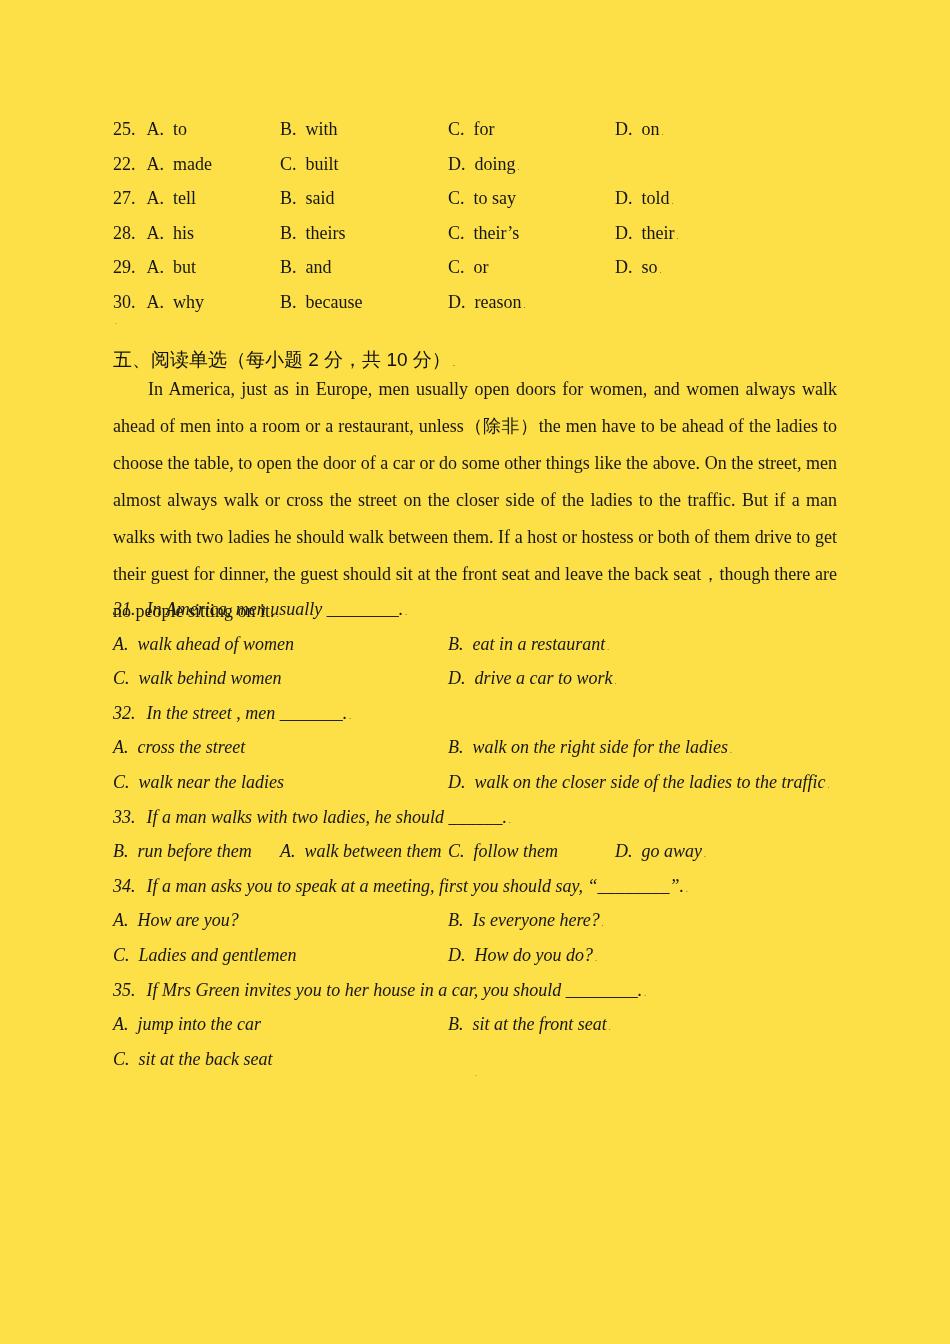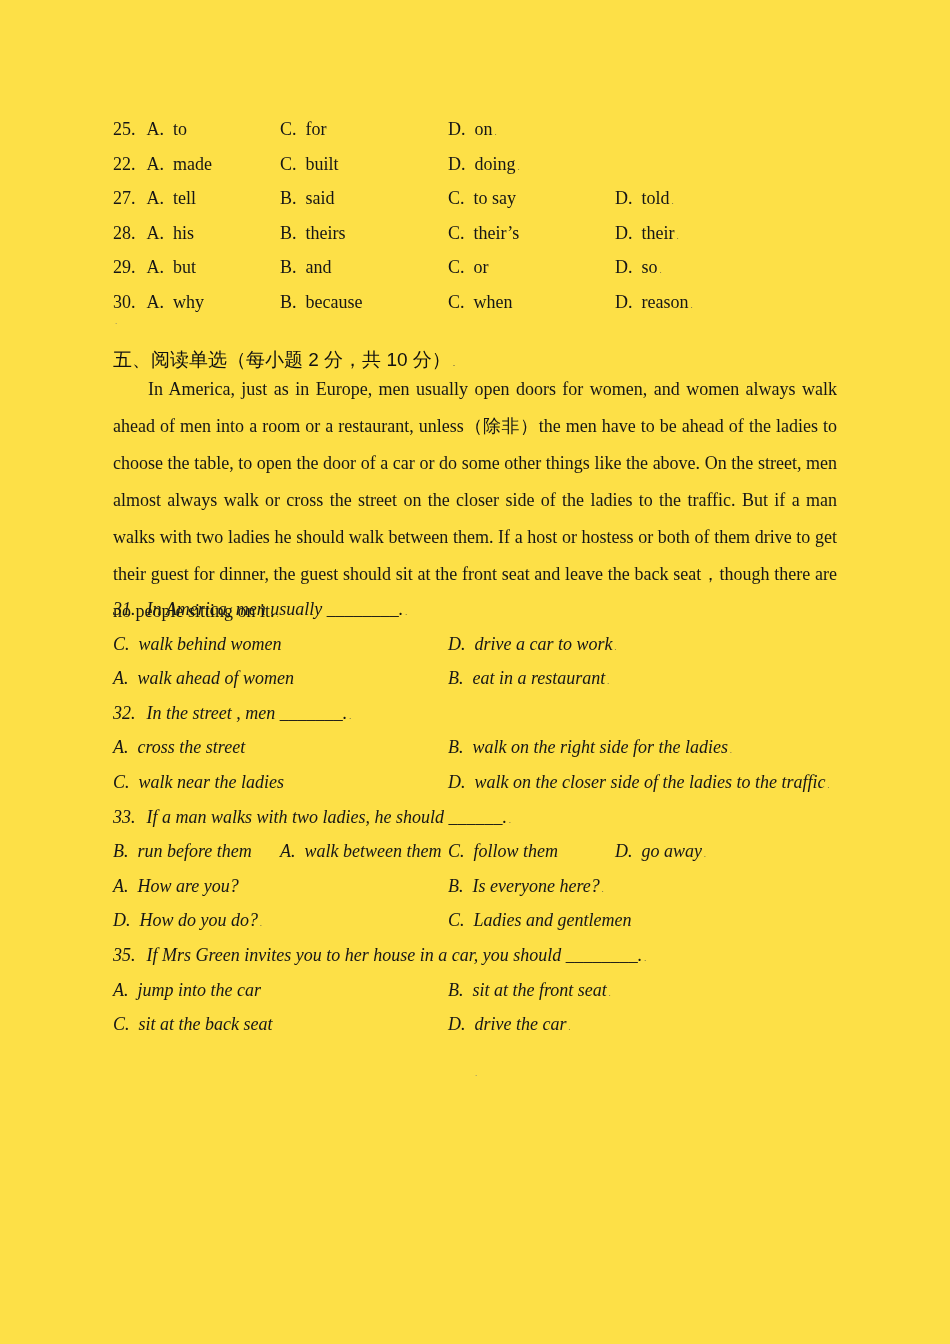--- a/index.html
+++ b/index.html
@@ -80,20 +80,21 @@
 </style>
 </head>
 <body>
 
 <div class="page">
 
   <div class="cloze">
 
     <div class="row4">
       <span class="cell"><span class="num">25.</span><span class="lbl">A.</span><span>to</span></span>
+      <span class="cell"><span class="lbl">B.</span><span>with</span></span>
       <span class="cell"><span class="lbl">C.</span><span>for</span></span>
       <span class="cell"><span class="lbl">D.</span><span>on</span><span class="pmark">.</span></span>
     </div>
 
     <div class="row4">
       <span class="cell"><span class="num">22.</span><span class="lbl">A.</span><span>made</span></span>
       <span class="cell"><span class="lbl">C.</span><span>built</span></span>
       <span class="cell"><span class="lbl">D.</span><span>doing</span><span class="pmark">.</span></span>
     </div>
 
@@ -114,77 +115,76 @@
     <div class="row4">
       <span class="cell"><span class="num">29.</span><span class="lbl">A.</span><span>but</span></span>
       <span class="cell"><span class="lbl">B.</span><span>and</span></span>
       <span class="cell"><span class="lbl">C.</span><span>or</span></span>
       <span class="cell"><span class="lbl">D.</span><span>so</span><span class="pmark">.</span></span>
     </div>
 
     <div class="row4">
       <span class="cell"><span class="num">30.</span><span class="lbl">A.</span><span>why</span></span>
       <span class="cell"><span class="lbl">B.</span><span>because</span></span>
-      <span class="cell"><span class="lbl">C.</span><span>when</span></span>
       <span class="cell"><span class="lbl">D.</span><span>reason</span><span class="pmark">.</span></span>
     </div>
   </div>
 
   <span class="floating-mark" style="left:115px; top:316px;">.</span>
 
   <div class="section-title"><span>五、阅读单选（每小题 2 分，共 10 分）</span><span class="pmark">.</span></div>
 
   <div class="passage"><span>In America, just as in Europe, men usually open doors for women, and women always walk ahead of men into a room or a restaurant, unless（除非）the men have to be ahead of the ladies to choose the table, to open the door of a car or do some other things like the above. On the street, men almost always walk or cross the street on the closer side of the ladies to the traffic. But if a man walks with two ladies he should walk between them. If a host or hostess or both of them drive to get their guest for dinner, the guest should sit at the front seat and leave the back seat，though there are no people sitting on it.</span><span class="pmark">.</span></div>
 
   <div class="questions">
 
     <div class="qline"><span class="num">31.</span><span>In America, men usually ________.</span><span class="pmark">.</span></div>
     <div class="row2">
+      <span class="cell"><span class="lbl">A.</span><span>walk ahead of women</span></span>
+      <span class="cell"><span class="lbl">B.</span><span>eat in a restaurant</span><span class="pmark">.</span></span>
+    </div>
+    <div class="row2">
       <span class="cell"><span class="lbl">C.</span><span>walk behind women</span></span>
       <span class="cell"><span class="lbl">D.</span><span>drive a car to work</span><span class="pmark">.</span></span>
-    </div>
-    <div class="row2">
-      <span class="cell"><span class="lbl">A.</span><span>walk ahead of women</span></span>
-      <span class="cell"><span class="lbl">B.</span><span>eat in a restaurant</span><span class="pmark">.</span></span>
     </div>
 
     <div class="qline"><span class="num">32.</span><span>In the street , men _______.</span><span class="pmark">.</span></div>
     <div class="row2">
       <span class="cell"><span class="lbl">A.</span><span>cross the street</span></span>
       <span class="cell"><span class="lbl">B.</span><span>walk on the right side for the ladies</span><span class="pmark">.</span></span>
     </div>
     <div class="row2">
       <span class="cell"><span class="lbl">C.</span><span>walk near the ladies</span></span>
       <span class="cell"><span class="lbl">D.</span><span>walk on the closer side of the ladies to the traffic</span><span class="pmark">.</span></span>
     </div>
 
     <div class="qline"><span class="num">33.</span><span>If a man walks with two ladies, he should ______.</span><span class="pmark">.</span></div>
     <div class="row4">
       <span class="cell"><span class="lbl">B.</span><span>run before them</span></span>
       <span class="cell"><span class="lbl">A.</span><span>walk between them</span></span>
       <span class="cell"><span class="lbl">C.</span><span>follow them</span></span>
       <span class="cell"><span class="lbl">D.</span><span>go away</span><span class="pmark">.</span></span>
     </div>
 
+    <div class="qline"><span class="num">34.</span><span>If a man asks you to speak at a meeting, first you should say, “________”.</span><span class="pmark">.</span></div>
     <div class="row2">
       <span class="cell"><span class="lbl">A.</span><span>How are you?</span></span>
       <span class="cell"><span class="lbl">B.</span><span>Is everyone here?</span><span class="pmark">.</span></span>
     </div>
     <div class="row2">
+      <span class="cell"><span class="lbl">C.</span><span>Ladies and gentlemen</span></span>
       <span class="cell"><span class="lbl">D.</span><span>How do you do?</span><span class="pmark">.</span></span>
-      <span class="cell"><span class="lbl">C.</span><span>Ladies and gentlemen</span></span>
     </div>
 
     <div class="qline"><span class="num">35.</span><span>If Mrs Green invites you to her house in a car, you should ________.</span><span class="pmark">.</span></div>
     <div class="row2">
       <span class="cell"><span class="lbl">A.</span><span>jump into the car</span></span>
       <span class="cell"><span class="lbl">B.</span><span>sit at the front seat</span><span class="pmark">.</span></span>
     </div>
     <div class="row2">
       <span class="cell"><span class="lbl">C.</span><span>sit at the back seat</span></span>
-      <span class="cell"><span class="lbl">D.</span><span>drive the car</span><span class="pmark">.</span></span>
     </div>
 
   </div>
 
   <span class="floating-mark" style="left:475px; top:1068px;">.</span>
 
 </div>
 
 </body></html>

